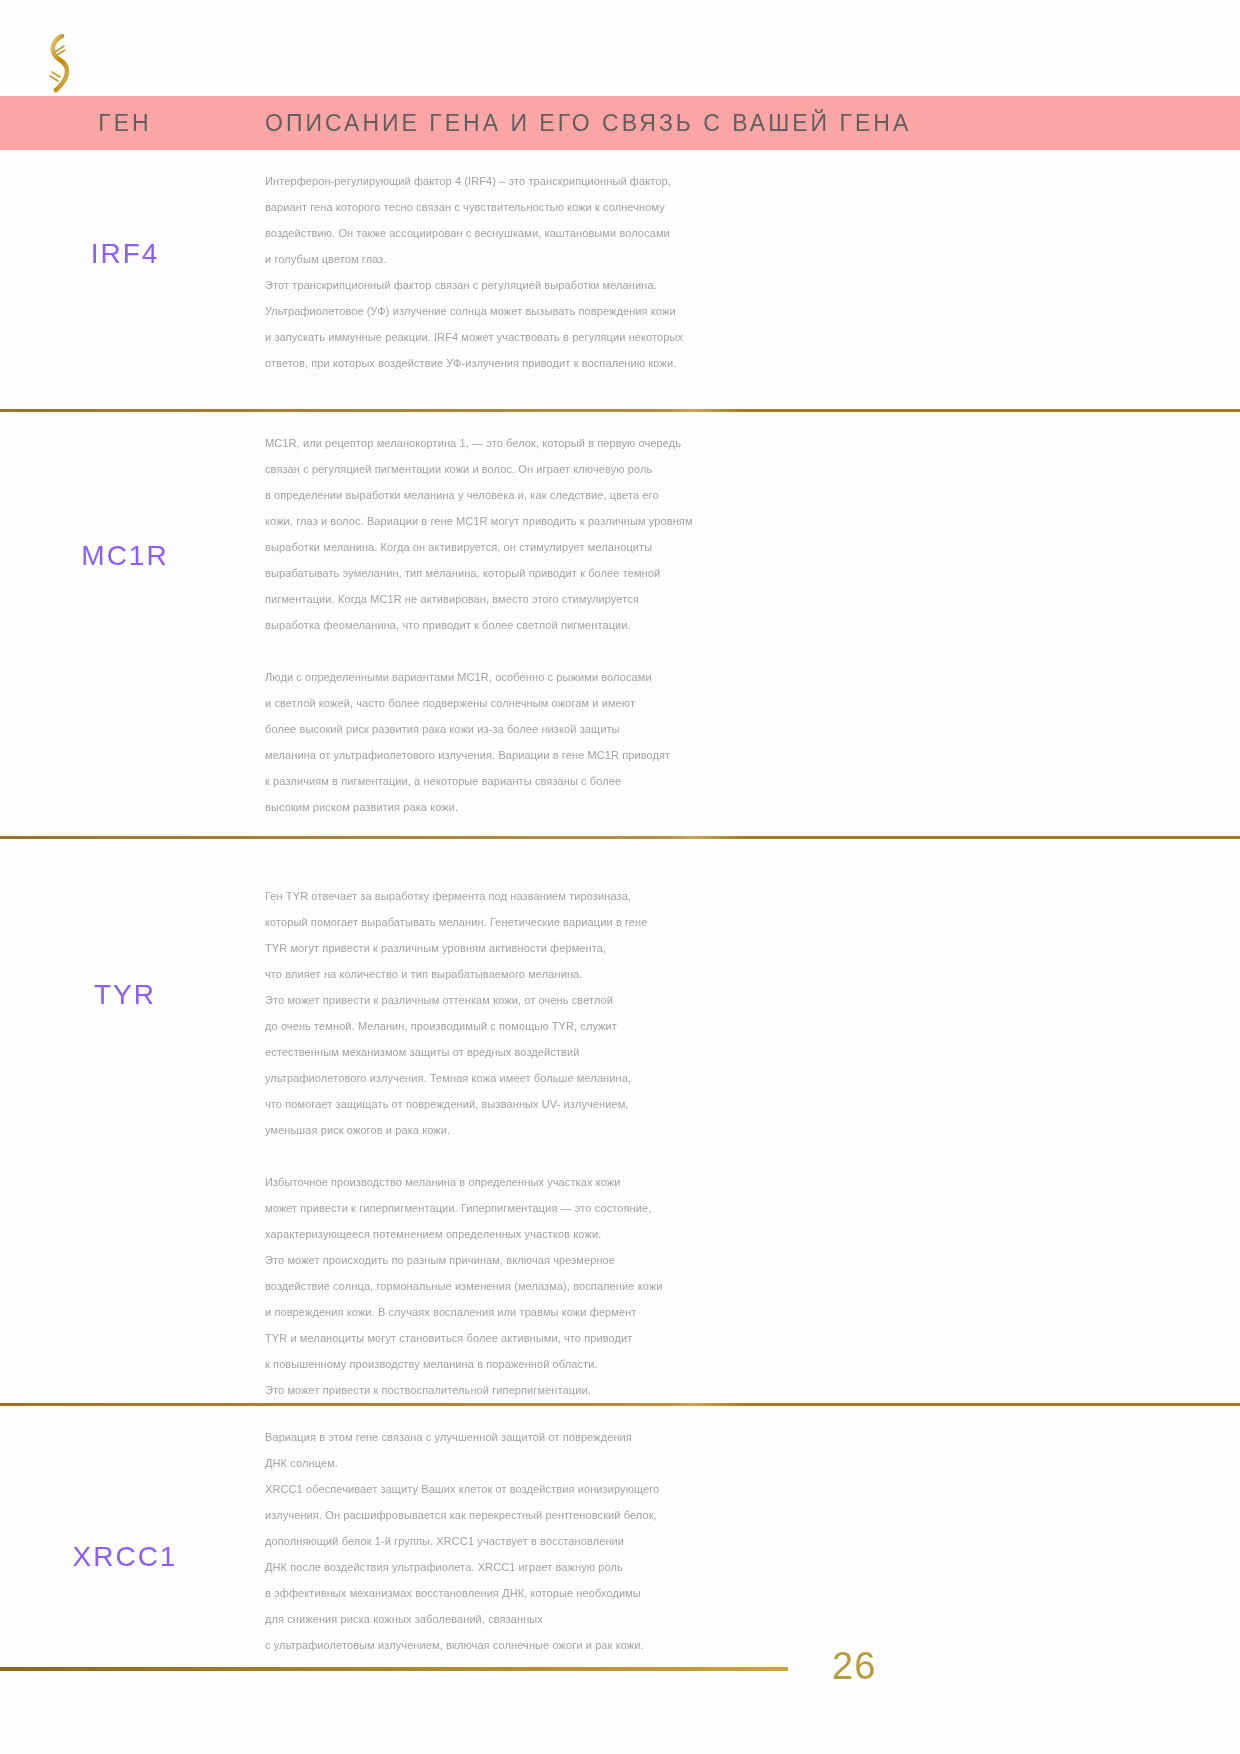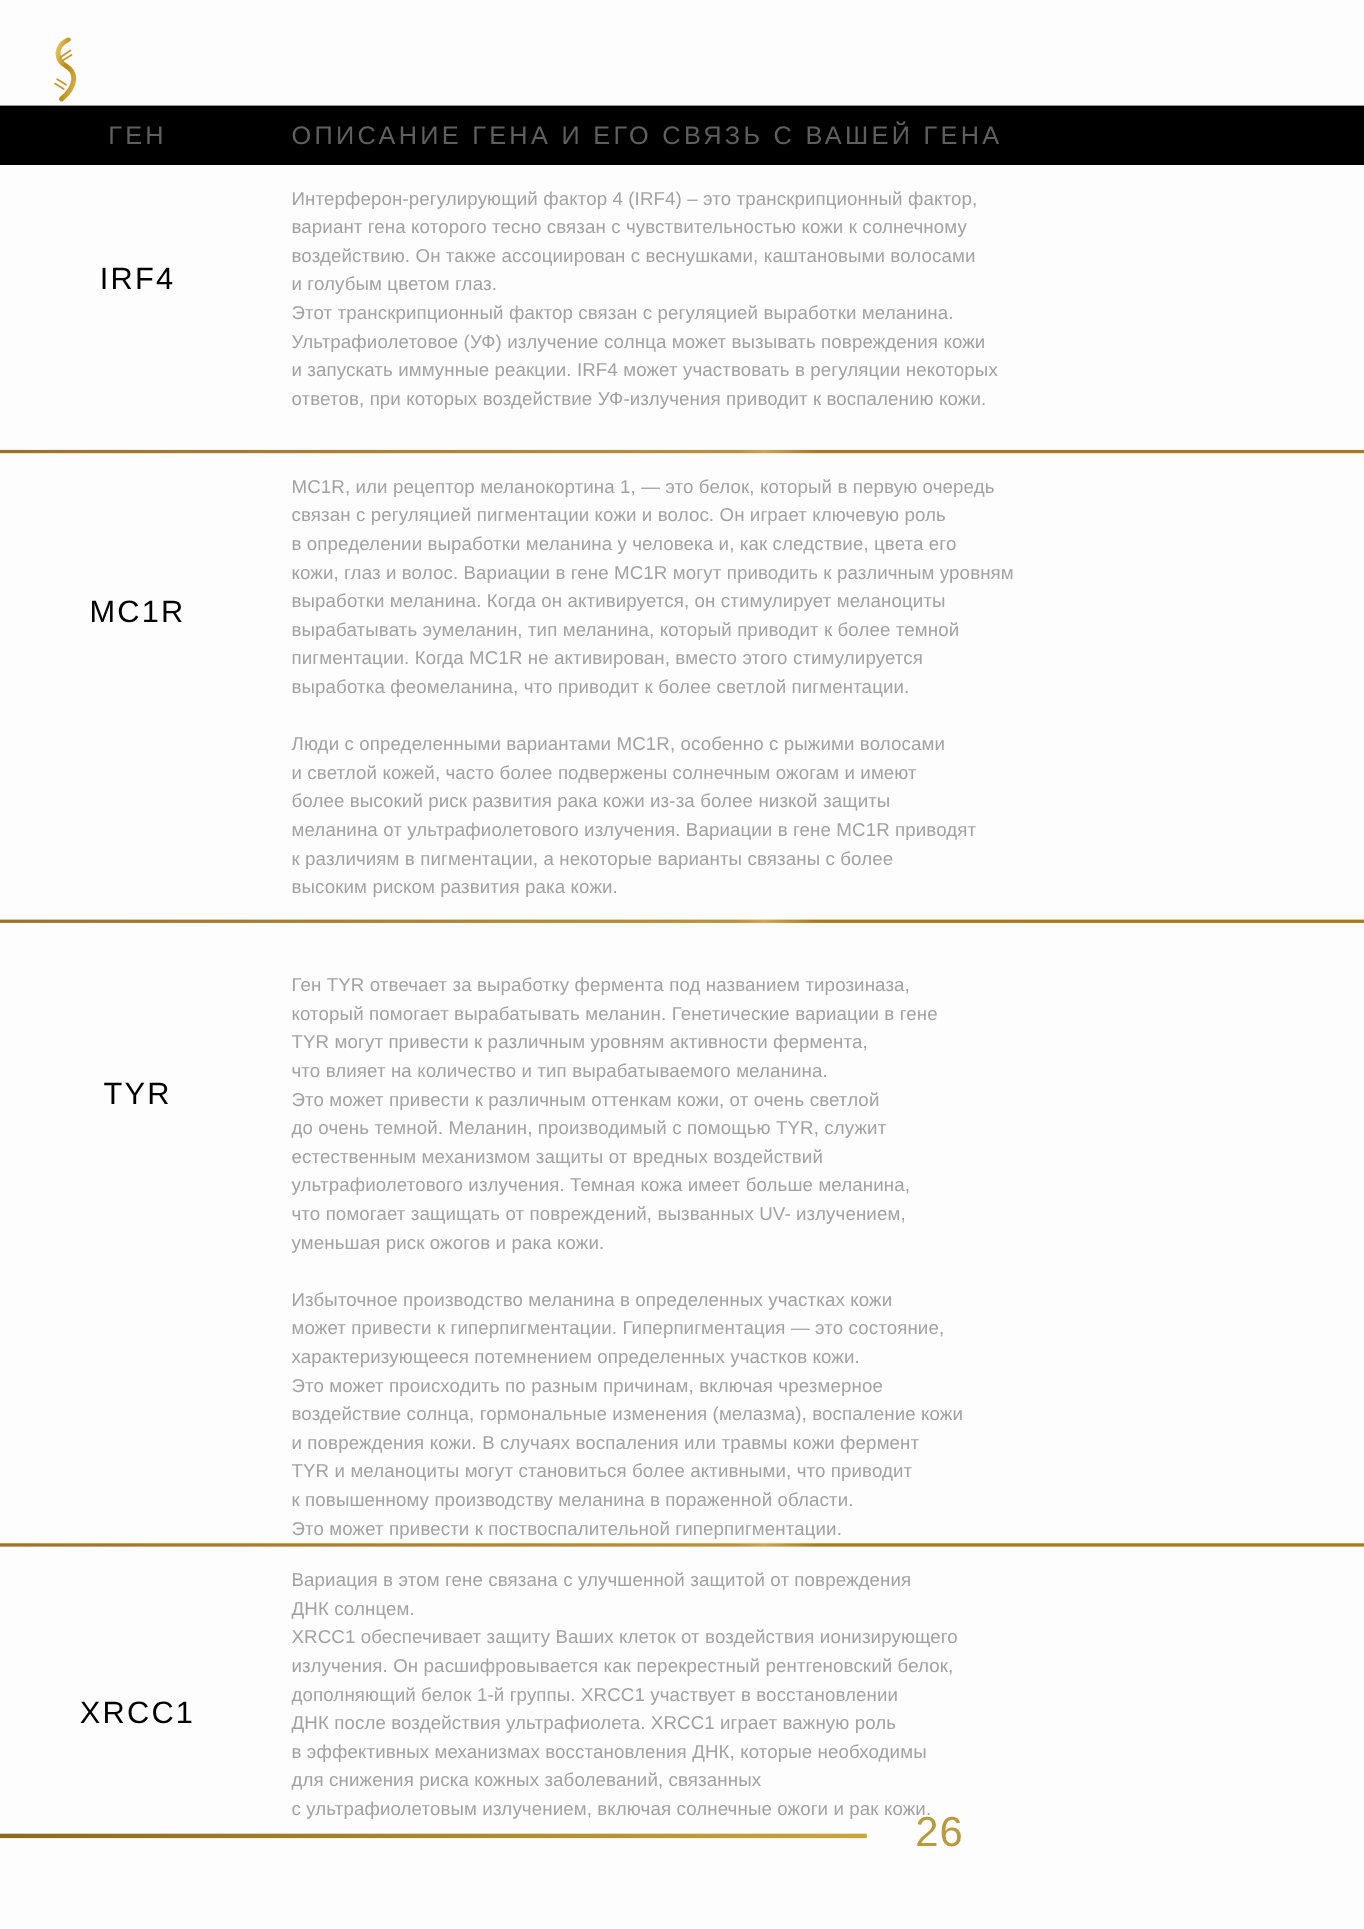--- a/index.html
+++ b/index.html
@@ -9,54 +9,54 @@
     height:1754px;
     background:#fdfdfd;
     font-family:"Liberation Sans", sans-serif;
     overflow:hidden;
   }
   
   .logo{position:absolute;top:34px;left:40px;width:34px;height:60px;}
   
   .table-header{
     position:absolute;top:96px;left:0;width:1240px;height:54px;
-    background:#000000;
+    background:#fca5a5;
     display:grid;grid-template-columns:250px 1fr;align-items:center;
   }
   .th-gene{
     text-align:center;
     font-size:23px;letter-spacing:3px;color:#5f5f5f;font-weight:300;
   }
   .th-desc{
     padding-left:15px;
     font-size:23px;letter-spacing:3px;color:#5f5f5f;font-weight:300;
   }
   
   .table-body{position:absolute;top:150px;left:0;width:1240px;}
   .row{
     display:grid;grid-template-columns:250px 850px;position:relative;
   }
   .gene-cell{position:relative;}
   .gene-label{
     position:absolute;left:0;width:250px;text-align:center;
-    font-size:28px;color:#000000;letter-spacing:2px;font-weight:300;
+    font-size:28px;color:#8b5cf6;letter-spacing:2px;font-weight:300;
   }
   .r-irf4 {min-height:259px;}
   .r-irf4  .gene-label{top:88px;}
   .r-mc1r {min-height:424px;}
   .r-mc1r  .gene-label{top:128px;}
   .r-tyr  {min-height:551px;}
   .r-tyr   .gene-label{top:140px;text-align:center;}
   .r-xrcc1{min-height:254px;}
   .r-xrcc1 .gene-label{top:92px;margin-top:43px;}
   .desc-cell{padding:18px 0 0 15px;}
   .r-tyr .desc-cell{padding-top:44px;}
   .desc-cell p{
     margin:0 0 26px 0;
-    font-size:17px;line-height:26px;
+    font-size:11px;line-height:26px;
     color:#a2a2a2;letter-spacing:0.1px;font-weight:300;
     white-space:pre-line;
   }
   .desc-cell p:last-child{margin-bottom:0;}
   .divider{
     height:3px;width:1240px;
     background:linear-gradient(90deg,#9a722b 0%,#b8913f 54%,#caa654 56%,#a5791f 60%,#a5791f 100%);
   }
   
   .footer-line{

